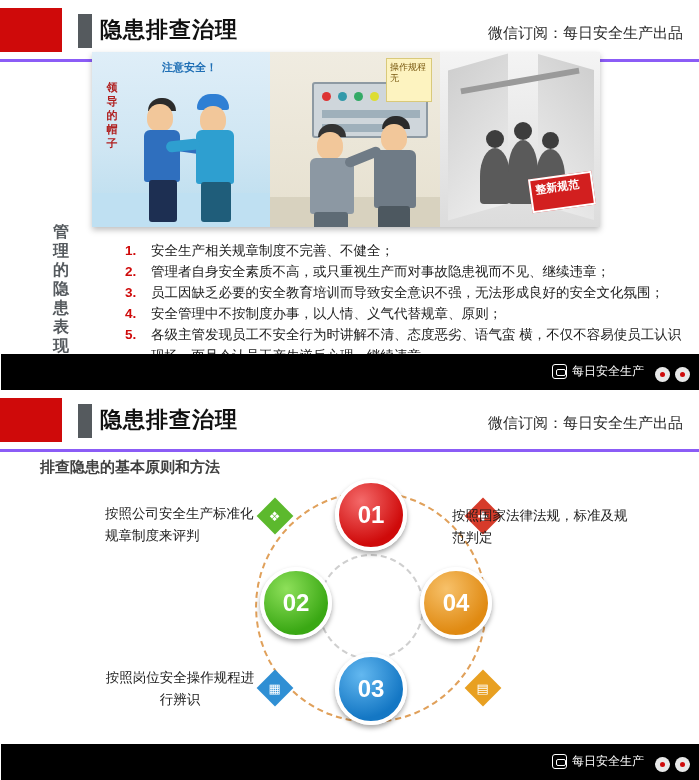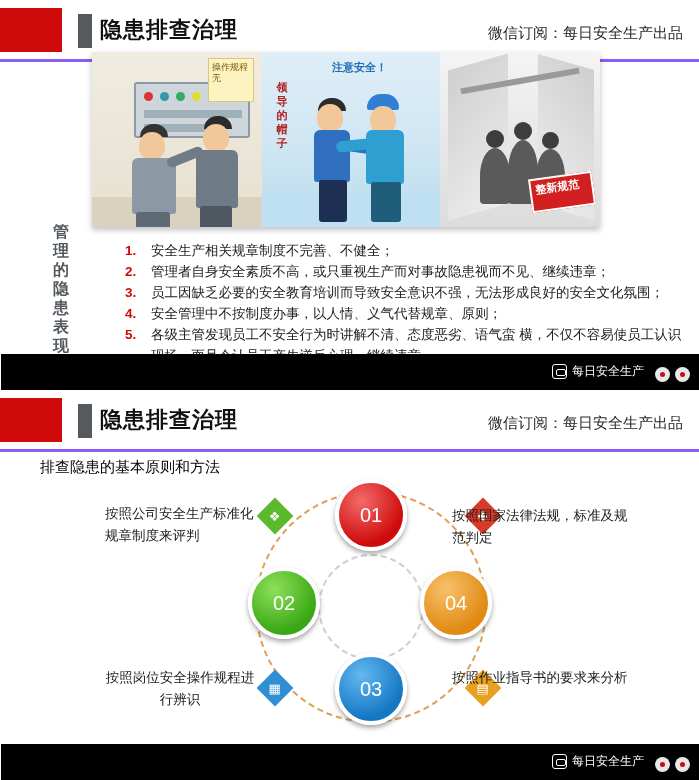--- a/index.html
+++ b/index.html
@@ -185,22 +185,22 @@
   .li { display: flex; font-size: 13.5px; line-height: 21px; color: #1b1b1b; }
   .li .num { width: 26px; color: #cf0a0a; font-weight: bold; }
   .li .txt { flex: 1; }
   .li:last-child { color:#1b1b1b; }
 
   
   .sub-title {
     position: absolute;
     left: 40px; top: 68px;
     font-size: 15px;
-    font-weight: normal;
-    color: #000000;
+    font-weight: bold;
+    color: #404040;
   }
   .diagram { position: absolute; left: 0; top: 95px; width: 699px; height: 255px; }
   .dash-ring {
     position: absolute;
     left: 255px; top: 6px;
     width: 232px; height: 232px;
     border: 2px dashed #e0a05a;
     border-radius: 50%;
   }
   .dash-inner {
@@ -208,30 +208,30 @@
     left: 318px; top: 69px;
     width: 106px; height: 106px;
     border: 2px dashed #cfcfcf;
     border-radius: 50%;
   }
   .circ {
     position: absolute;
     width: 72px; height: 72px;
     border-radius: 50%;
     color: #fff;
-    font-size: 20px;
-    font-weight: normal;
+    font-size: 24px;
+    font-weight: bold;
     display: flex;
     align-items: center;
     justify-content: center;
     border: 4px solid #ffffff;
     box-shadow: 0 3px 5px rgba(0,0,0,.35);
   }
   .c01 { left: 335px; top: -6px;  background: radial-gradient(circle at 35% 28%, #f46a6a, #cf0a0a 70%); }
-  .c02 { left: 248px; top: 82px;  background: radial-gradient(circle at 35% 28%, #8ee05a, #3aa814 70%); text-align: center; }
+  .c02 { left: 260px; top: 82px;  background: radial-gradient(circle at 35% 28%, #8ee05a, #3aa814 70%); text-align: center; }
   .c04 { left: 420px; top: 82px;  background: radial-gradient(circle at 35% 28%, #f7c16a, #e08a12 70%); }
   .c03 { left: 335px; top: 168px; background: radial-gradient(circle at 35% 28%, #63b8f0, #1477c4 70%); }
   .badge {
     position: absolute;
     width: 26px; height: 26px;
     transform: rotate(45deg);
     display: flex; align-items: center; justify-content: center;
     color: #fff; font-size: 13px;
   }
   .badge span { transform: rotate(-45deg); }
@@ -258,20 +258,40 @@
   <div class="hdr">
     <div class="hdr-block"></div>
     <div class="hdr-bar"></div>
     <div class="hdr-title">隐患排查治理</div>
     <div class="hdr-sub">微信订阅：每日安全生产出品</div>
   </div>
 
   <div class="side-label">管理的隐患表现在</div>
 
   <div class="photo-strip">
+
+    <div class="ph ph1">
+      <div class="ground1"></div>
+      <div class="p1-title">注意安全！</div>
+      <div class="p1-vert">领导的帽子</div>
+      <div class="fig f1">
+        <div class="hair"></div>
+          <div class="head"></div>
+          <div class="body"></div>
+        <div class="leg"></div>
+          <div class="arm"></div>
+      </div>
+      <div class="fig f2">
+        <div class="helmet"></div>
+          <div class="head"></div>
+          <div class="body"></div>
+        <div class="leg"></div>
+          <div class="arm"></div>
+      </div>
+    </div>
 
     <div class="ph ph2">
       <div class="ground2"></div>
       <div class="panel">
         <i class="r1"></i>
           <i class="r2"></i>
           <i class="r3"></i>
         <i class="r4"></i>
           <i class="r5"></i>
           <i class="r6"></i>
@@ -287,40 +307,20 @@
       </div>
       <div class="fig f4">
         <div class="hair"></div>
           <div class="head"></div>
           <div class="body"></div>
         <div class="leg"></div>
           <div class="arm"></div>
       </div>
     </div>
 
-    <div class="ph ph1">
-      <div class="ground1"></div>
-      <div class="p1-title">注意安全！</div>
-      <div class="p1-vert">领导的帽子</div>
-      <div class="fig f1">
-        <div class="hair"></div>
-          <div class="head"></div>
-          <div class="body"></div>
-        <div class="leg"></div>
-          <div class="arm"></div>
-      </div>
-      <div class="fig f2">
-        <div class="helmet"></div>
-          <div class="head"></div>
-          <div class="body"></div>
-        <div class="leg"></div>
-          <div class="arm"></div>
-      </div>
-    </div>
-
     <div class="ph ph3">
       <div class="esc"></div>
       <div class="esc2"></div>
       <div class="rail"></div>
       <div class="g h" style="left:46px; top:78px; width:18px; height:18px;"></div>
       <div class="g" style="left:40px; top:96px; width:30px; height:56px;"></div>
       <div class="g h" style="left:74px; top:70px; width:18px; height:18px;"></div>
       <div class="g" style="left:68px; top:88px; width:30px; height:64px;"></div>
       <div class="g h" style="left:102px; top:80px; width:17px; height:17px;"></div>
       <div class="g" style="left:96px; top:97px; width:29px; height:55px;"></div>
@@ -392,21 +392,20 @@
     <div class="badge b-blue">
       <span>▦</span>
     </div>
     <div class="badge b-orange">
       <span>▤</span>
     </div>
 
     <div class="cap cap-tl">按照公司安全生产标准化规章制度来评判</div>
     <div class="cap cap-tr">按照国家法律法规，标准及规范判定</div>
     <div class="cap cap-bl">按照岗位安全操作规程进行辨识</div>
-    <div class="cap cap-br">按照作业指导书的要求来分析</div>
   </div>
 
   <div class="ftr">
     <div class="ftr-wm">
       <span class="wm-box"></span>
       <span>每日安全生产</span>
     </div>
     <div class="ftr-dots">
       <span></span>
       <span></span>

